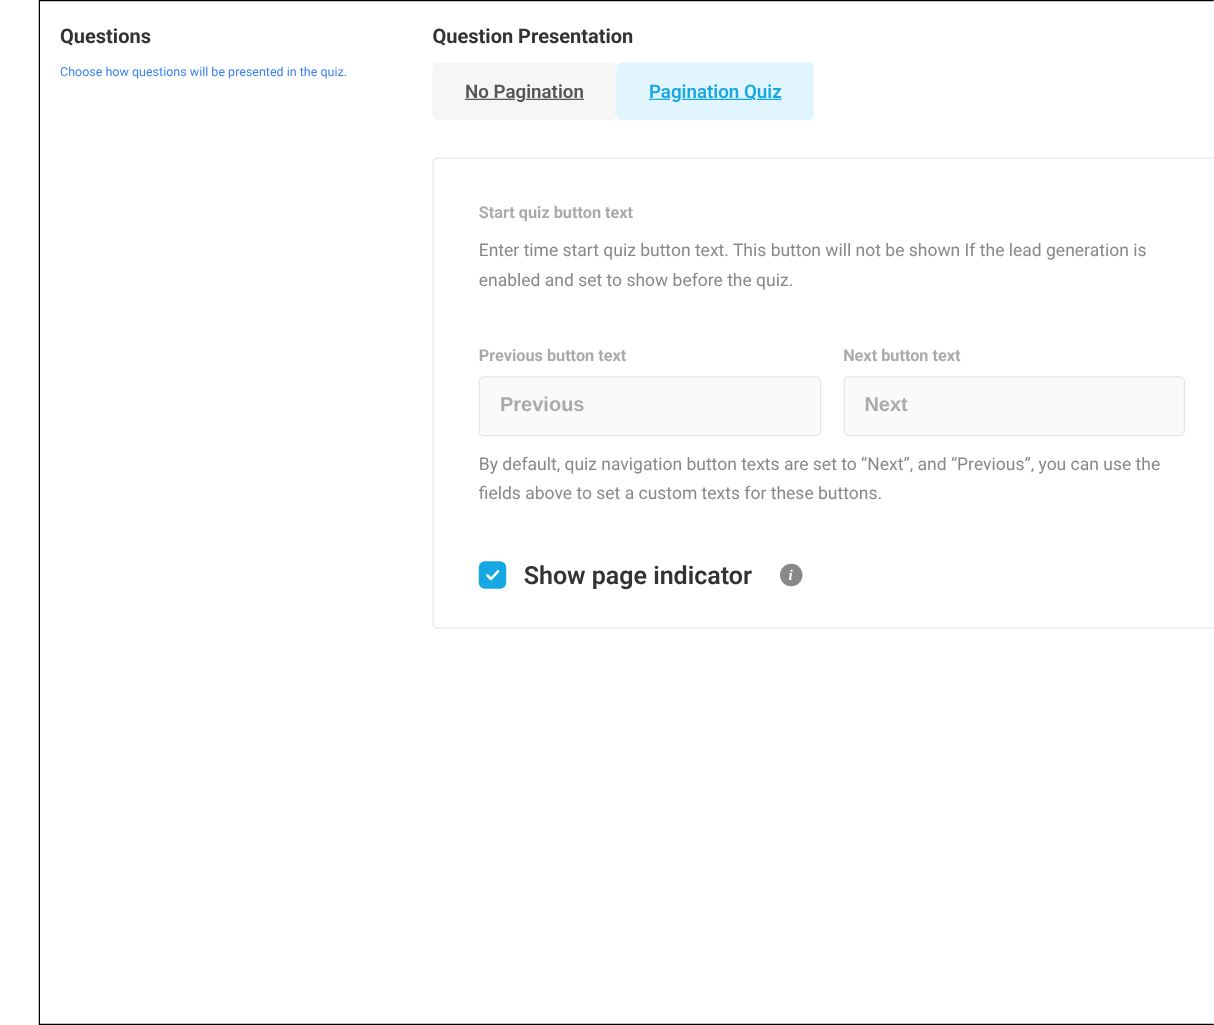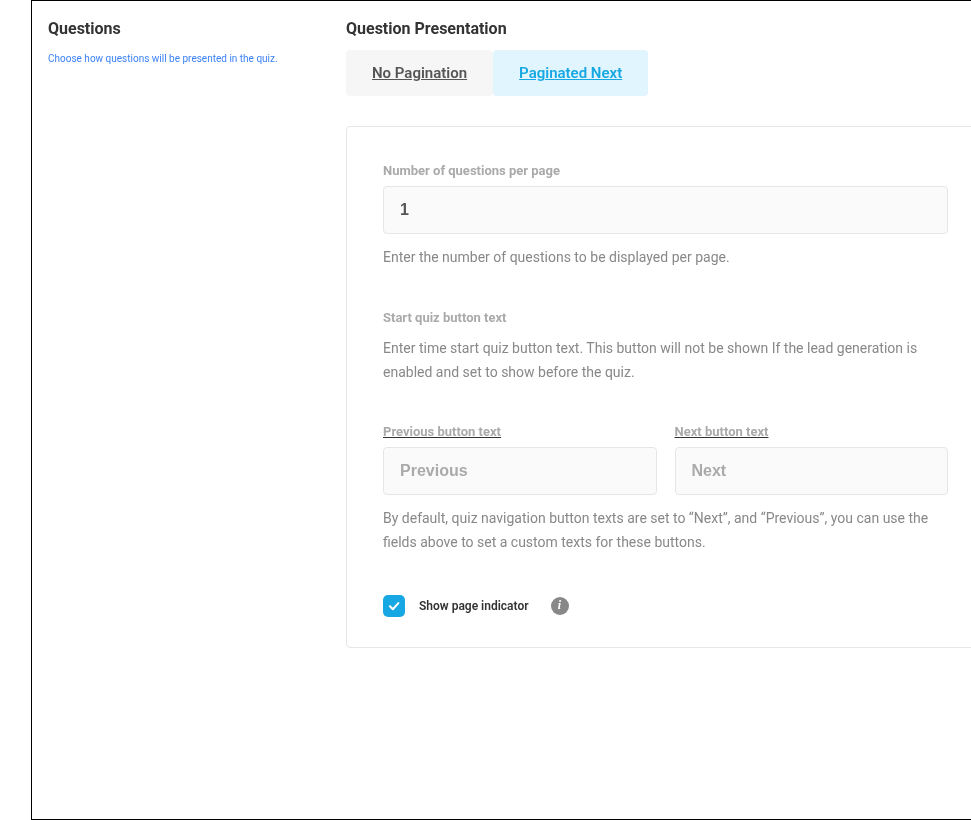--- a/index.html
+++ b/index.html
@@ -104,21 +104,20 @@
   .help {
     font-size: 14px;
     color: #888;
     margin-top: 12px;
     line-height: 1.7;
   }
   .row2 {
     display: flex;
     gap: 18px;
     margin-bottom: 0;
-    text-decoration: underline;
   }
   .row2 .col {
     flex: 1;
   }
   .checkbox-row {
     display: flex;
     align-items: center;
     gap: 14px;
   }
   .checkbox {
@@ -126,21 +125,21 @@
     height: 22px;
     border-radius: 5px;
     background: #17a8e3;
     display: flex;
     align-items: center;
     justify-content: center;
     cursor: pointer;
   }
   .checkbox svg { display: block; }
   .checkbox-label {
-    font-size: 12px;
+    font-size: 20px;
     font-weight: 600;
     color: #333;
   }
   .info-icon {
     width: 18px;
     height: 18px;
     border-radius: 50%;
     background: #888;
     color: #fff;
     font-family: Georgia, serif;
@@ -159,30 +158,25 @@
 <div class="frame">
   <div class="sidebar">
     <h3>Questions</h3>
     <p>Choose how questions will be presented in the quiz.</p>
   </div>
   <div class="main">
     <h3>Question Presentation</h3>
 
     <div class="tabs">
       <div class="tab">No Pagination</div>
-      <div class="tab active">Paginated Next</div>
+      <div class="tab active">Pagination Quiz</div>
     </div>
 
     <div class="panel">
 
-      <div class="field">
-        <label class="field-label">Number of questions per page</label>
-        <input class="input" value="1" style="">
-        <p class="help">Enter the number of questions to be displayed per page.</p>
-      </div>
 
       <div class="field">
         <label class="field-label">Start quiz button text</label>
         <p class="help">Enter time start quiz button text. This button will not be shown If the lead generation is enabled and set to show before the quiz.</p>
       </div>
 
       <div class="field">
         <div class="row2">
           <div class="col">
             <label class="field-label">Previous button text</label>

